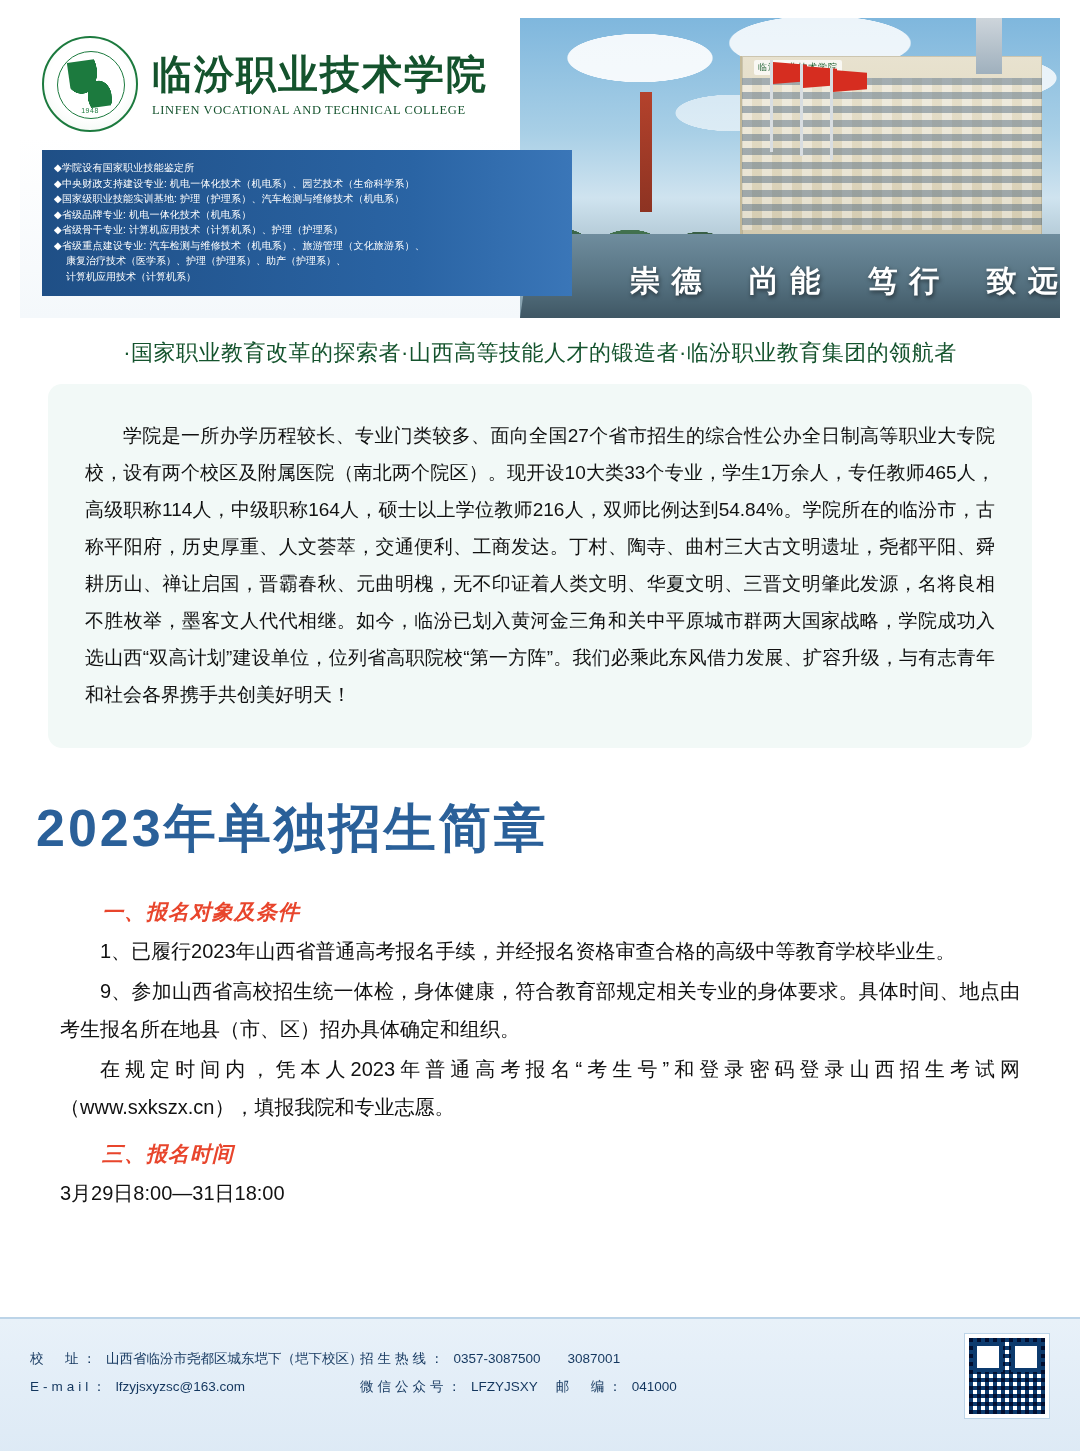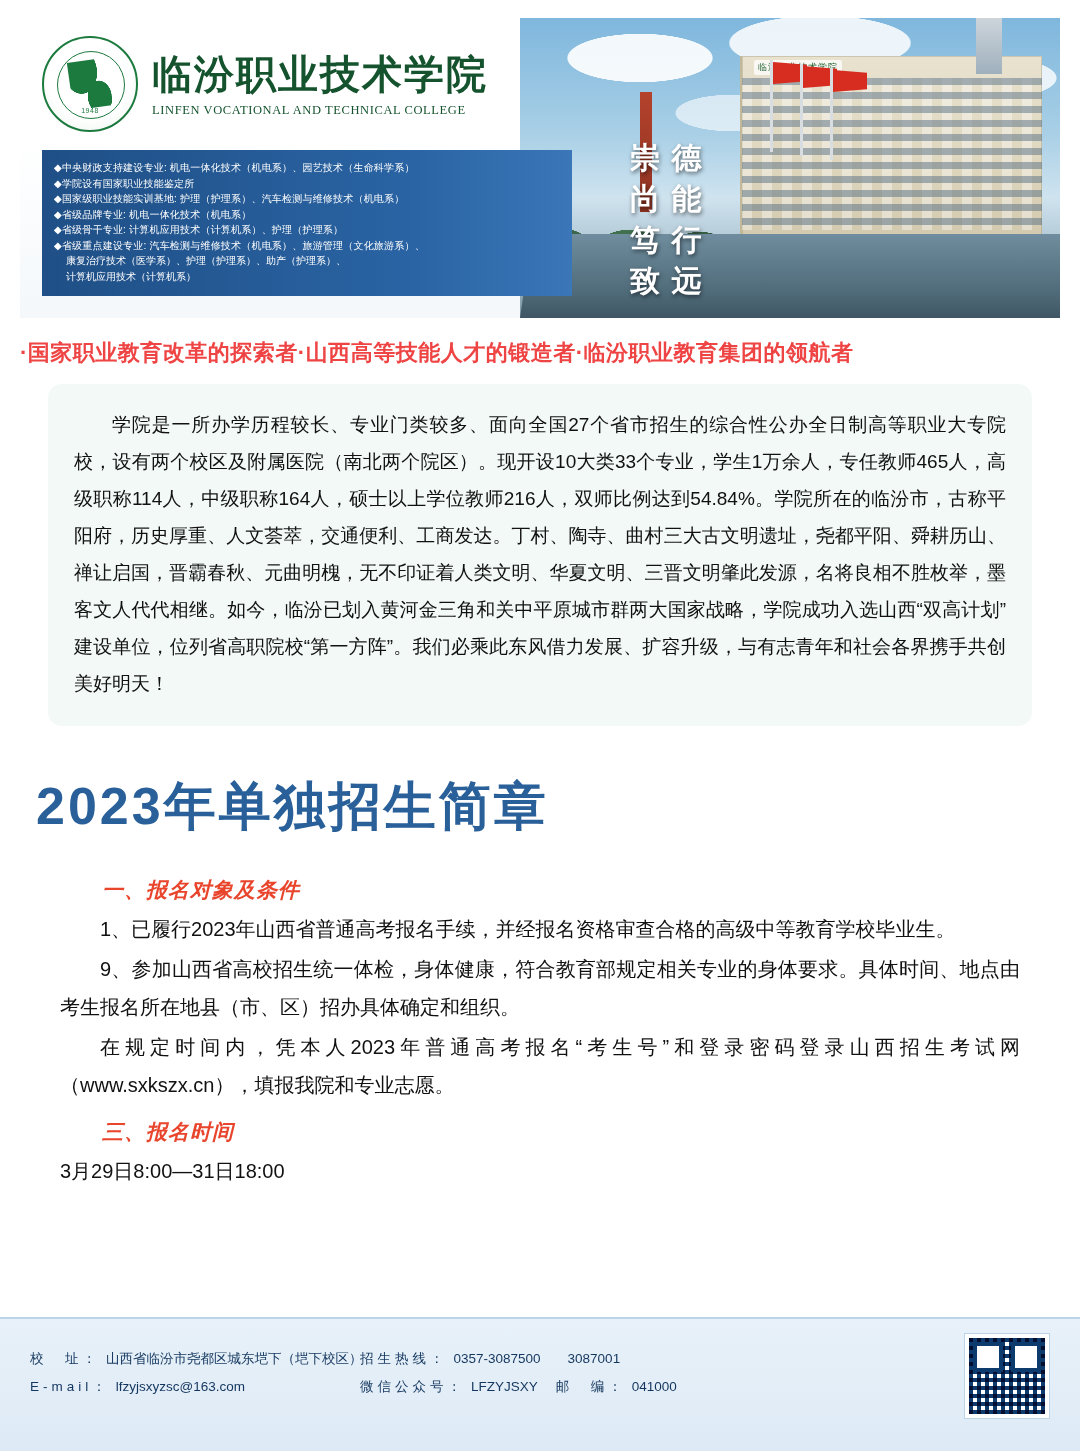--- a/index.html
+++ b/index.html
@@ -145,45 +145,44 @@
     position:absolute;left:120px;top:74px;width:12px;height:120px;
     background:linear-gradient(180deg,#b4422c,#8d3322);
   }
   .motto{
     position:absolute;left:110px;bottom:16px;width:430px;
     display:flex;justify-content:space-between;
     color:#ffffff;font-size:30px;font-weight:bold;
     font-family:"Liberation Serif","DejaVu Serif",serif;
     text-shadow:1px 2px 4px rgba(0,0,0,.55);
     letter-spacing:2px;
-    flex-direction:column;
   }
 
   
   .slogan{
     width:1040px;margin:12px auto 0 auto;
-    text-align:left;
-    font-size:22px;font-weight:bold;color:#ef4444;
+    text-align:center;
+    font-size:22px;font-weight:normal;color:#14532d;
     letter-spacing:.5px;
     padding:8px 0 10px 0;
   }
 
   
   .intro{
     width:984px;margin:6px auto 0 auto;
     background:#f2f9f7;
     border-radius:14px;
     padding:22px 26px 24px 26px;
     box-sizing:border-box;
     font-size:19px;line-height:1.95;
     color:#111;
     text-align:justify;
     font-family:"Liberation Sans","DejaVu Sans",sans-serif;
   }
-  .intro p{margin:0;text-indent:2em;}
+  .intro p{margin:11px;text-indent:2em;}
 
   
   .main-title{
     text-align:left;
     margin:46px 0 34px 0;
     font-size:52px;font-weight:bold;color:#2a6099;
     letter-spacing:3px;
     padding-left:36px;
   }
 
@@ -276,24 +275,24 @@
           <div class="year">1948</div>
         </div>
         <div class="school-names">
           <div class="school-cn">临汾职业技术学院</div>
           <div class="school-en">LINFEN VOCATIONAL AND TECHNICAL COLLEGE</div>
         </div>
       </div>
 
       <div class="info-block">
         <div class="line">
+            <span class="txt">◆学院设有国家职业技能鉴定所</span>
+          </div>
+        <div class="line">
             <span class="txt">◆中央财政支持建设专业: 机电一体化技术（机电系）、园艺技术（生命科学系）</span>
-          </div>
-        <div class="line">
-            <span class="txt">◆学院设有国家职业技能鉴定所</span>
           </div>
         <div class="line">
             <span class="txt">◆国家级职业技能实训基地: 护理（护理系）、汽车检测与维修技术（机电系）</span>
           </div>
         <div class="line">
             <span class="txt">◆省级品牌专业: 机电一体化技术（机电系）</span>
           </div>
         <div class="line">
             <span class="txt">◆省级骨干专业: 计算机应用技术（计算机系）、护理（护理系）</span>
           </div>

